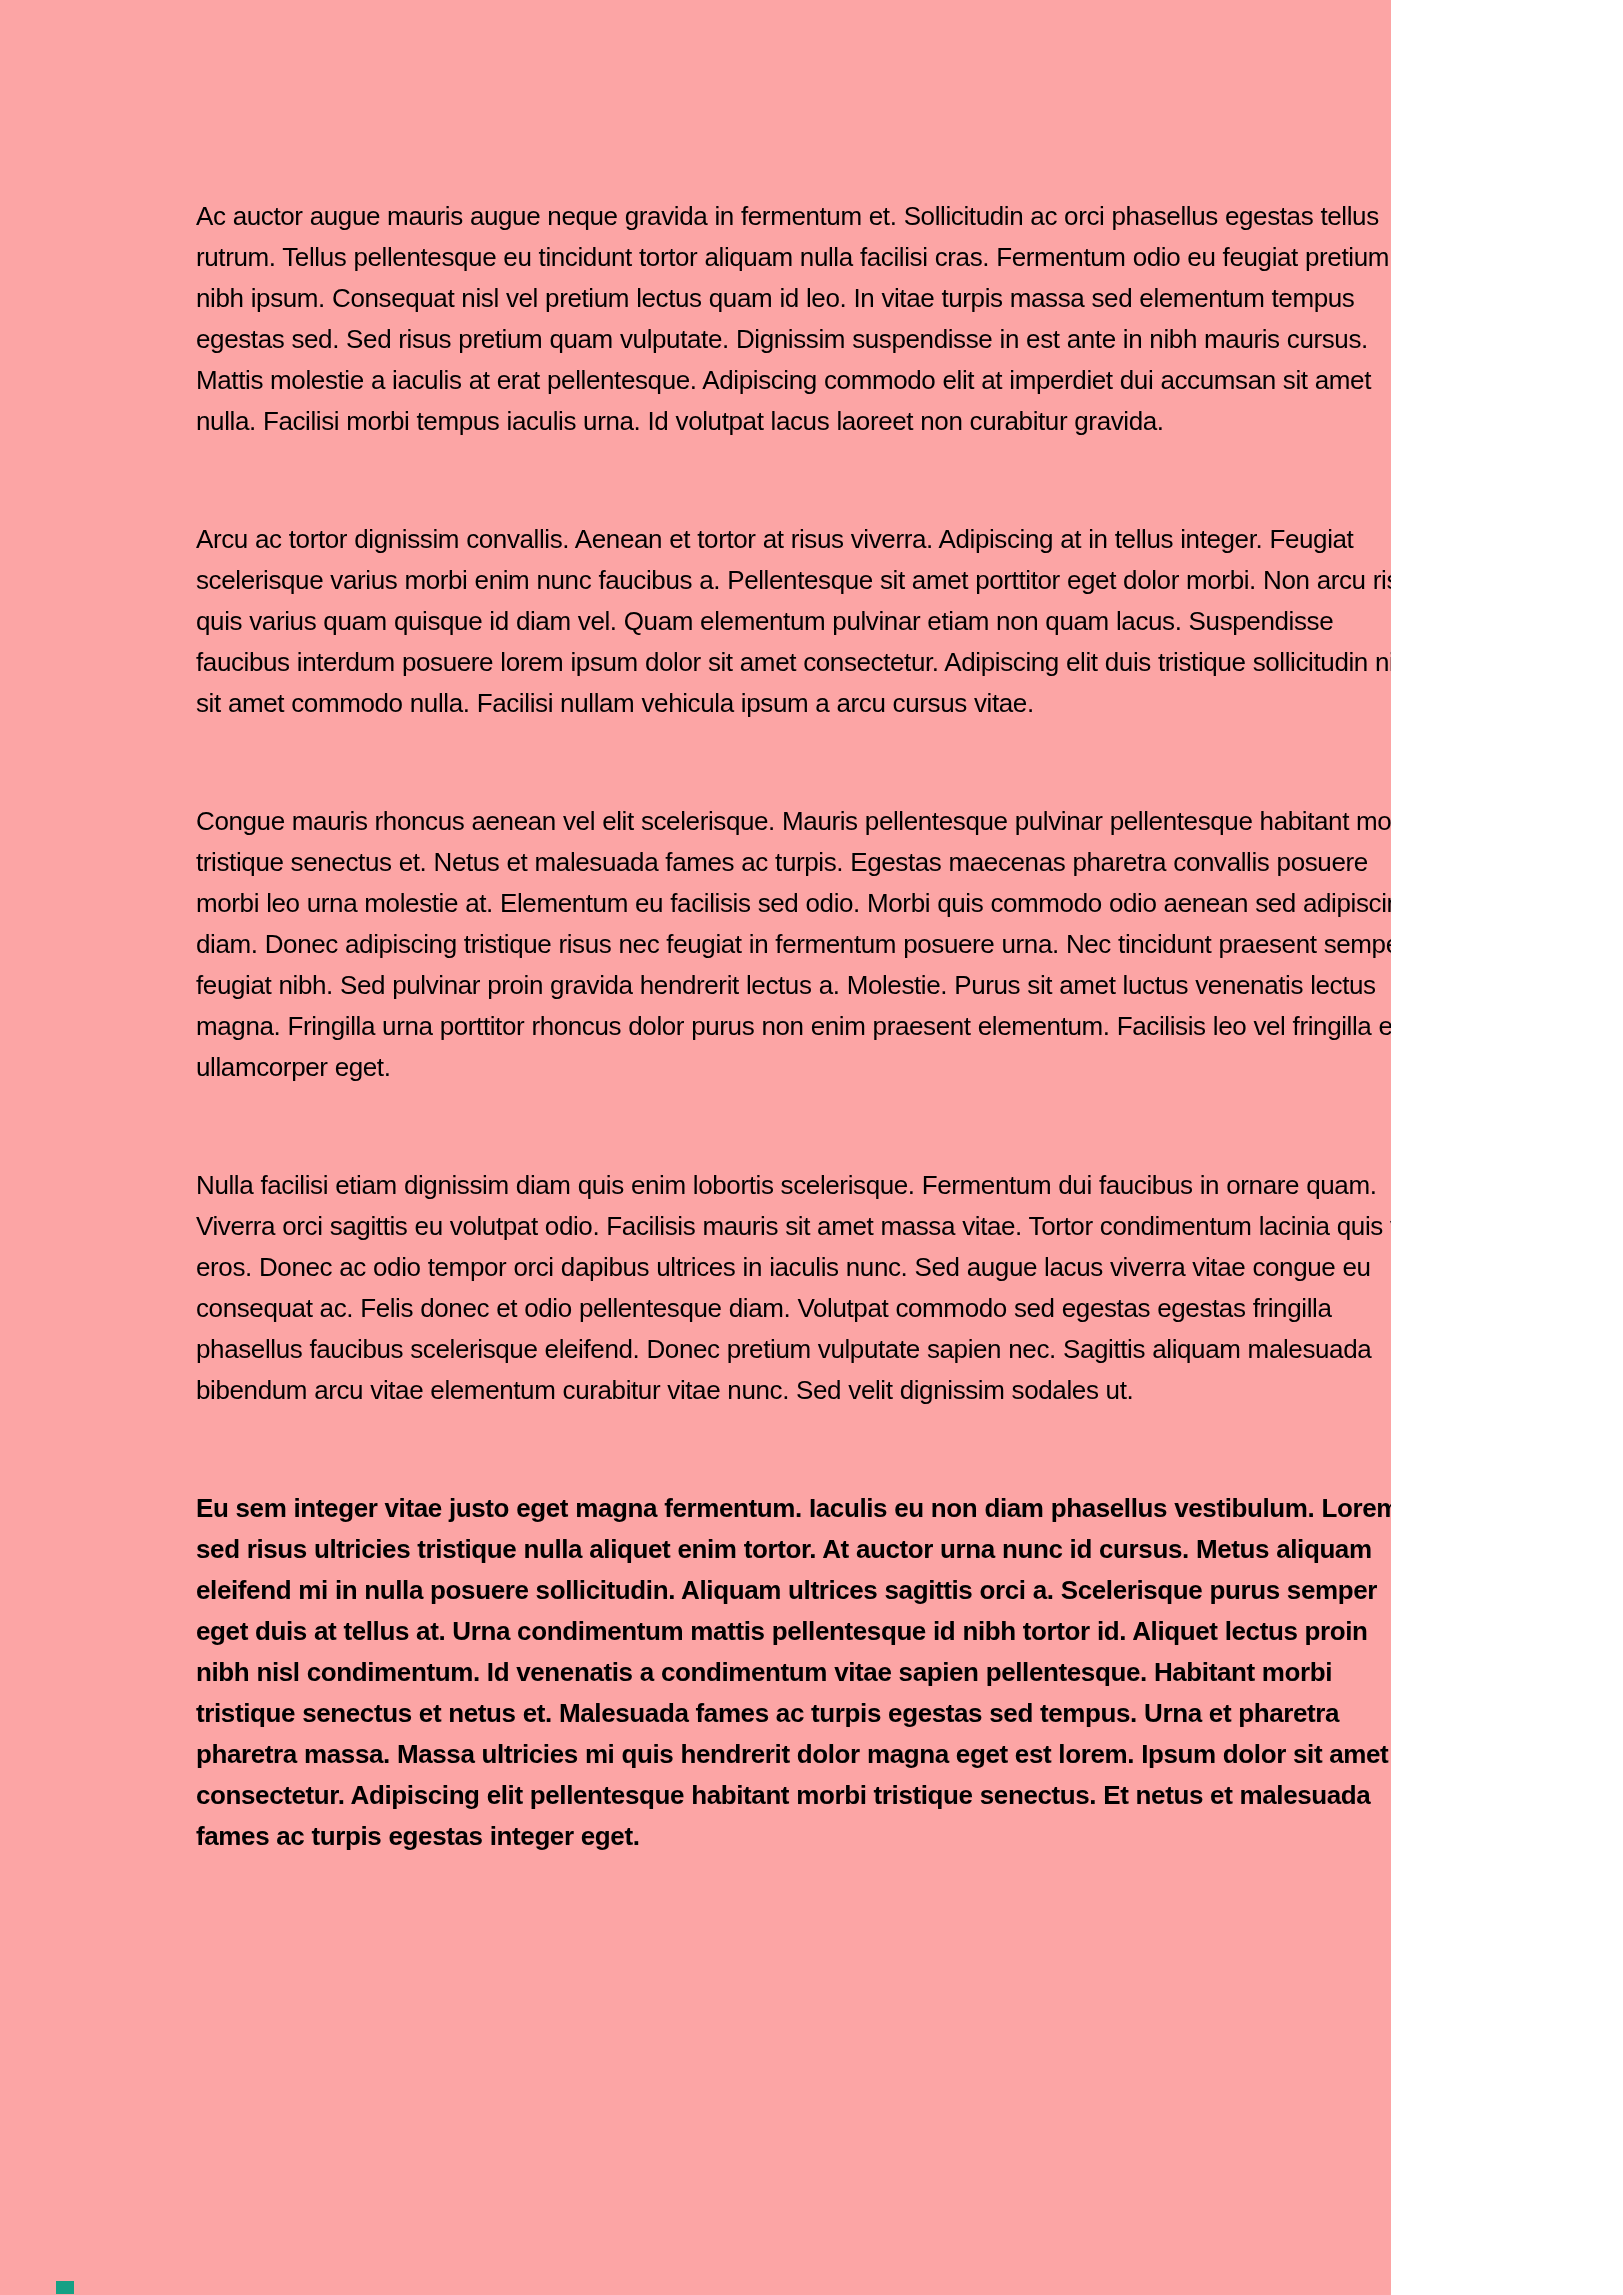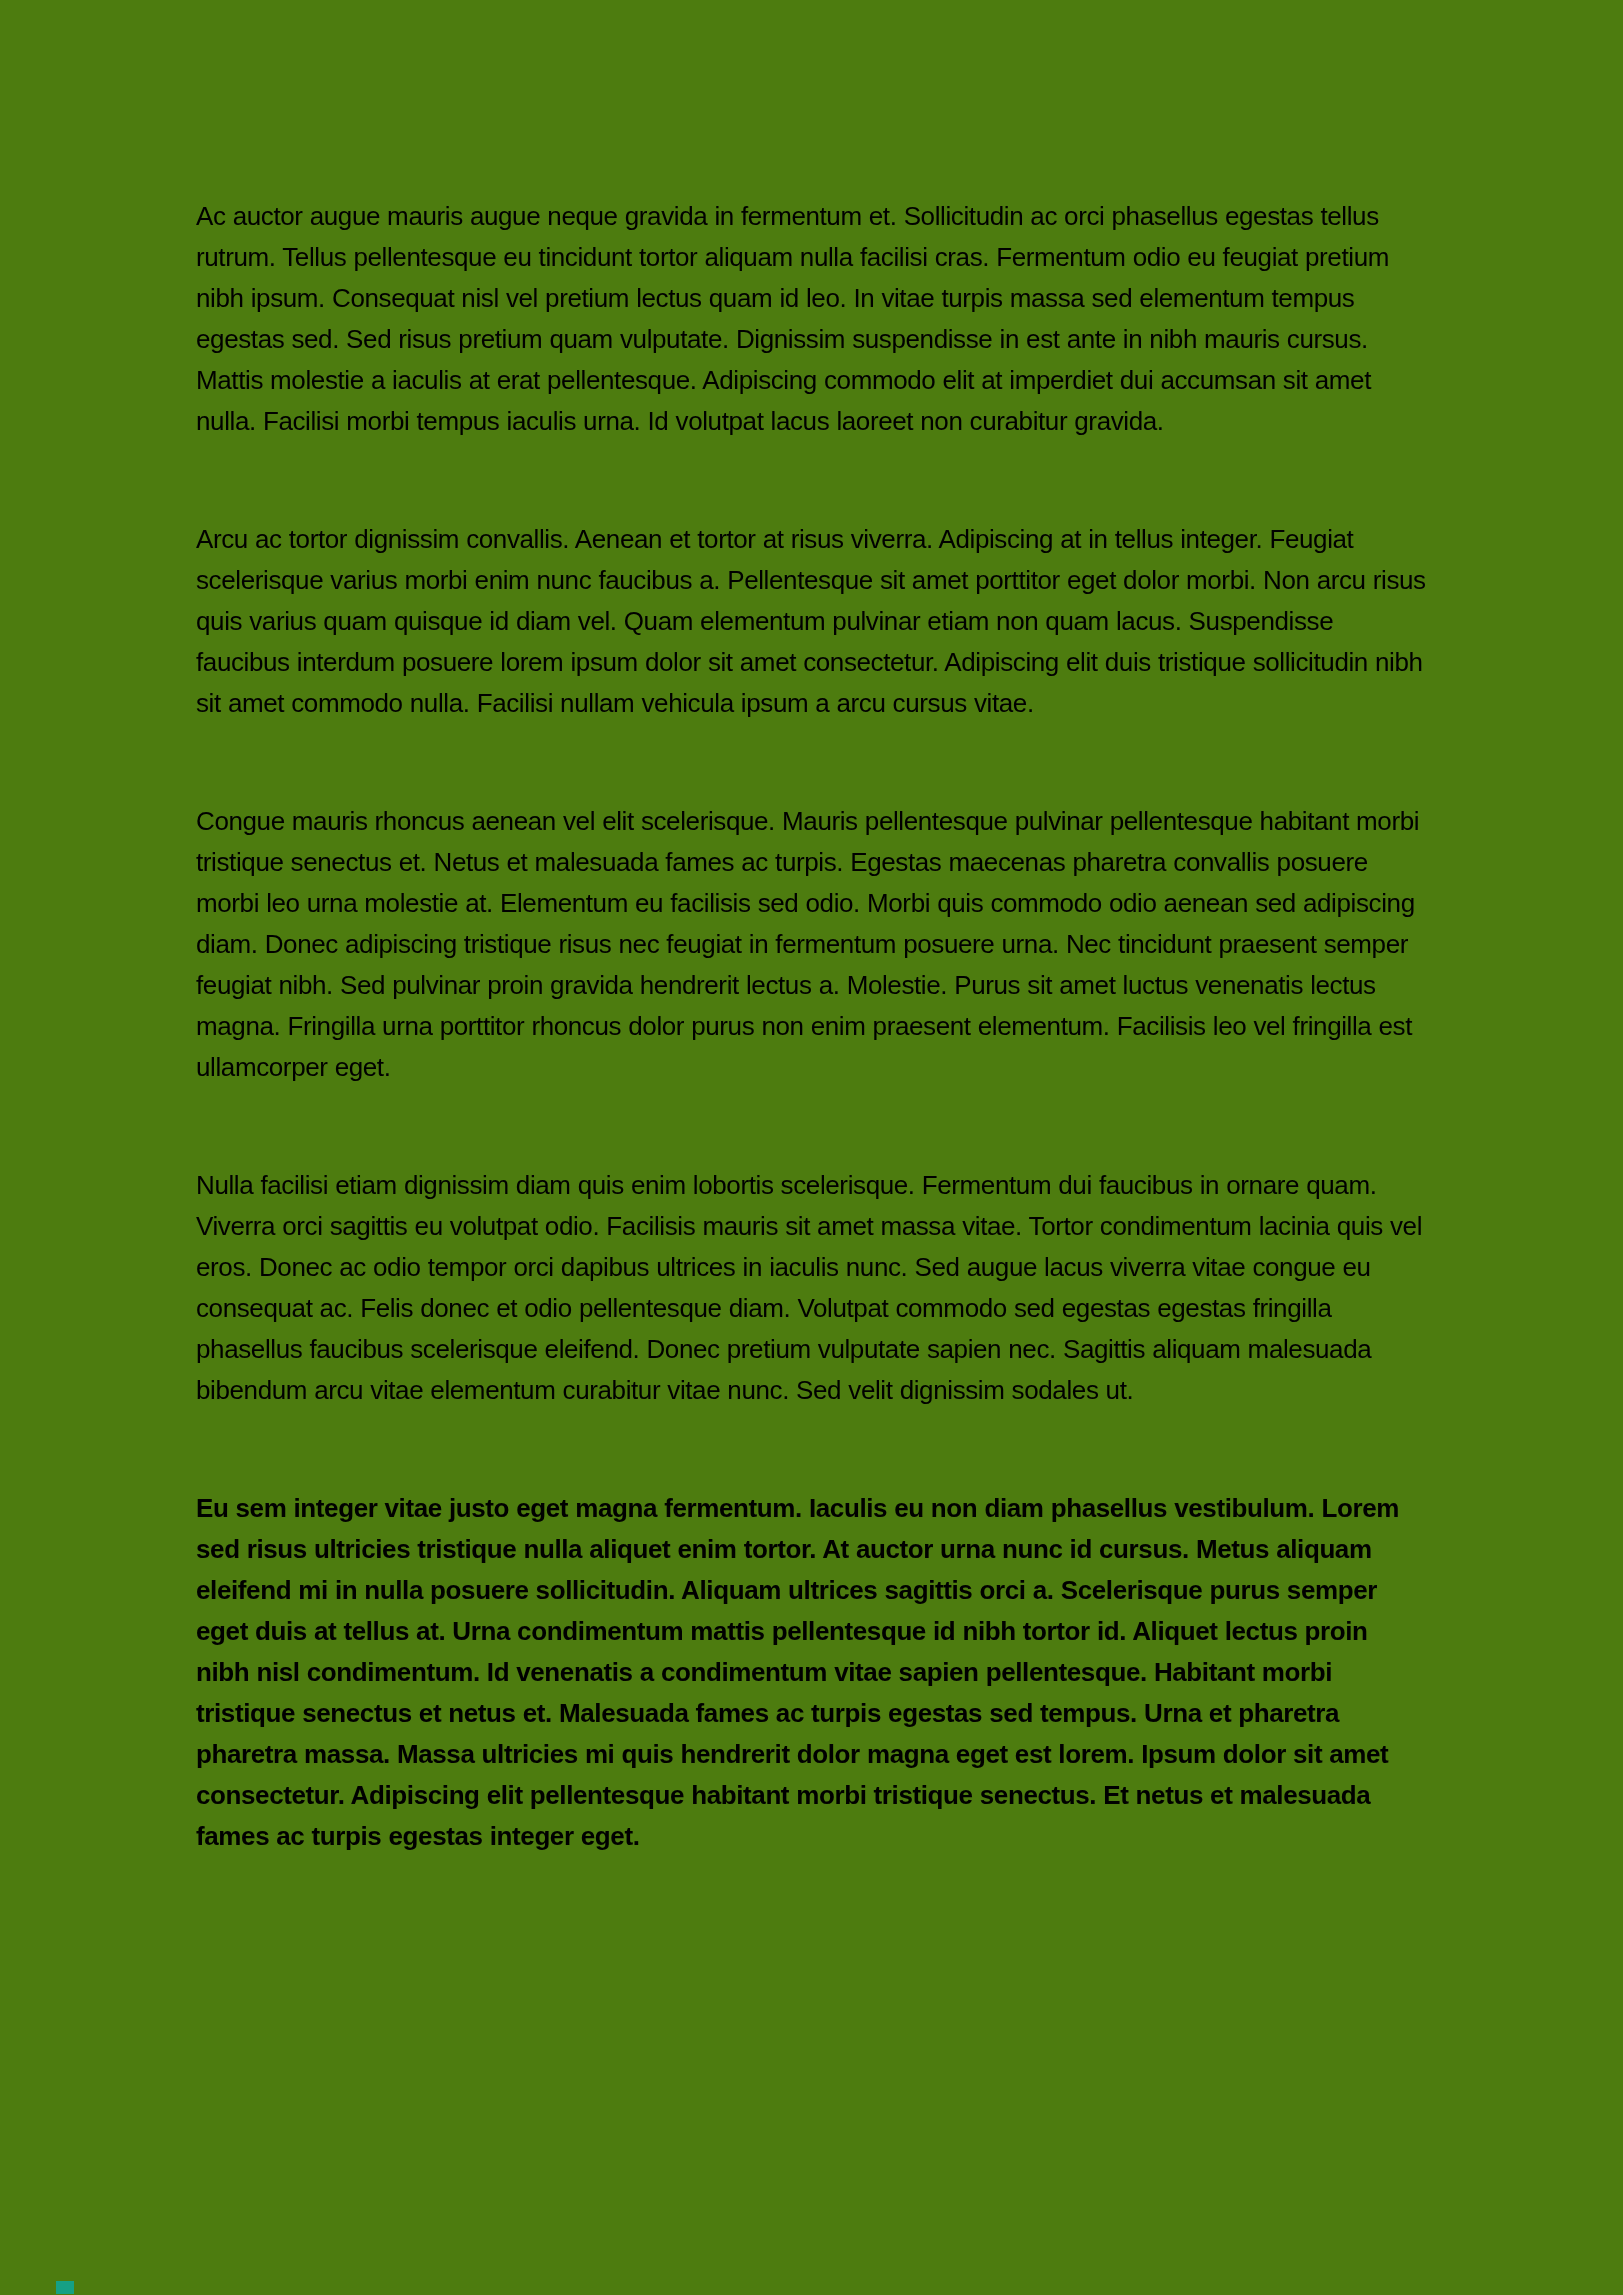--- a/index.html
+++ b/index.html
@@ -2,23 +2,23 @@
 <html style="font-size:10.5px"><head>
 <meta charset="utf-8">
 <style>
   html, body {
     margin: 0;
     padding: 0;
     background: #ffffff;
   }
   .page {
     position: relative;
-    width: 1623px;
+    width: 1391px;
     height: 2295px;
-    background: #4d7c0f;
+    background: #fca5a5;
     overflow: hidden;
     font-family: "Liberation Sans", sans-serif;
   }
   .content {
     position: absolute;
     top: 196px;
     left: 196px;
     width: 1231px;
     color: #000000;
   }

